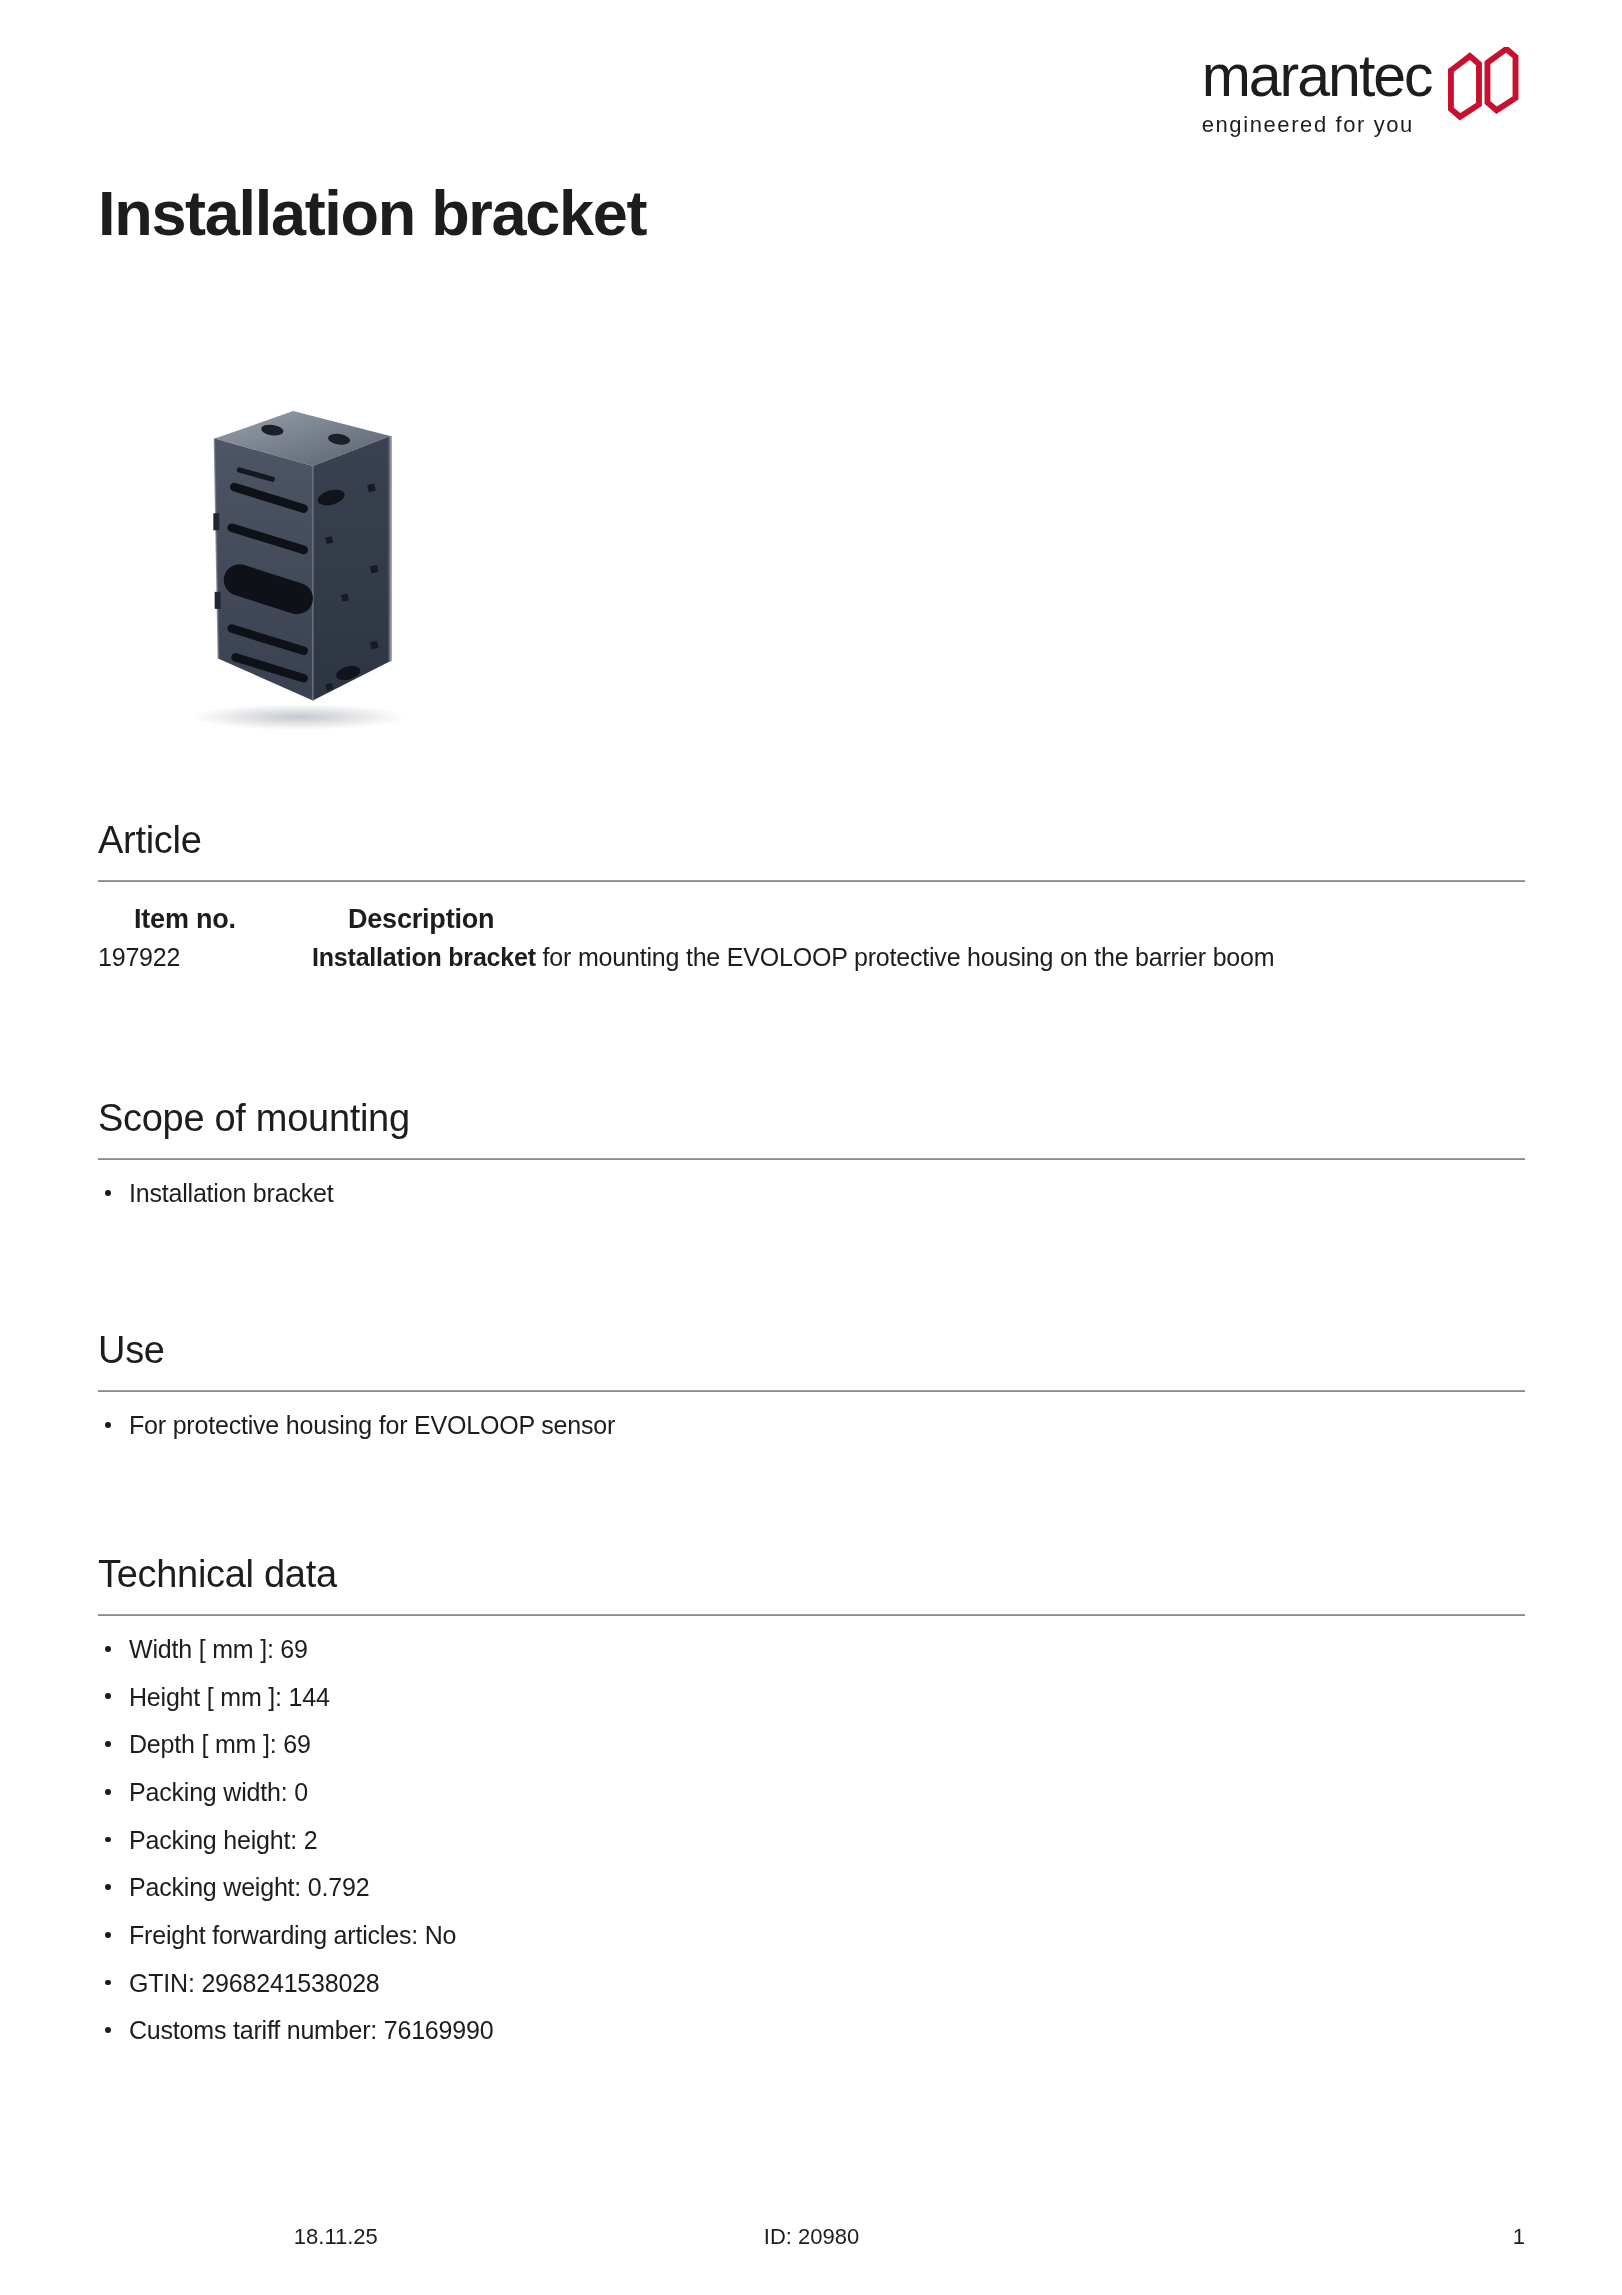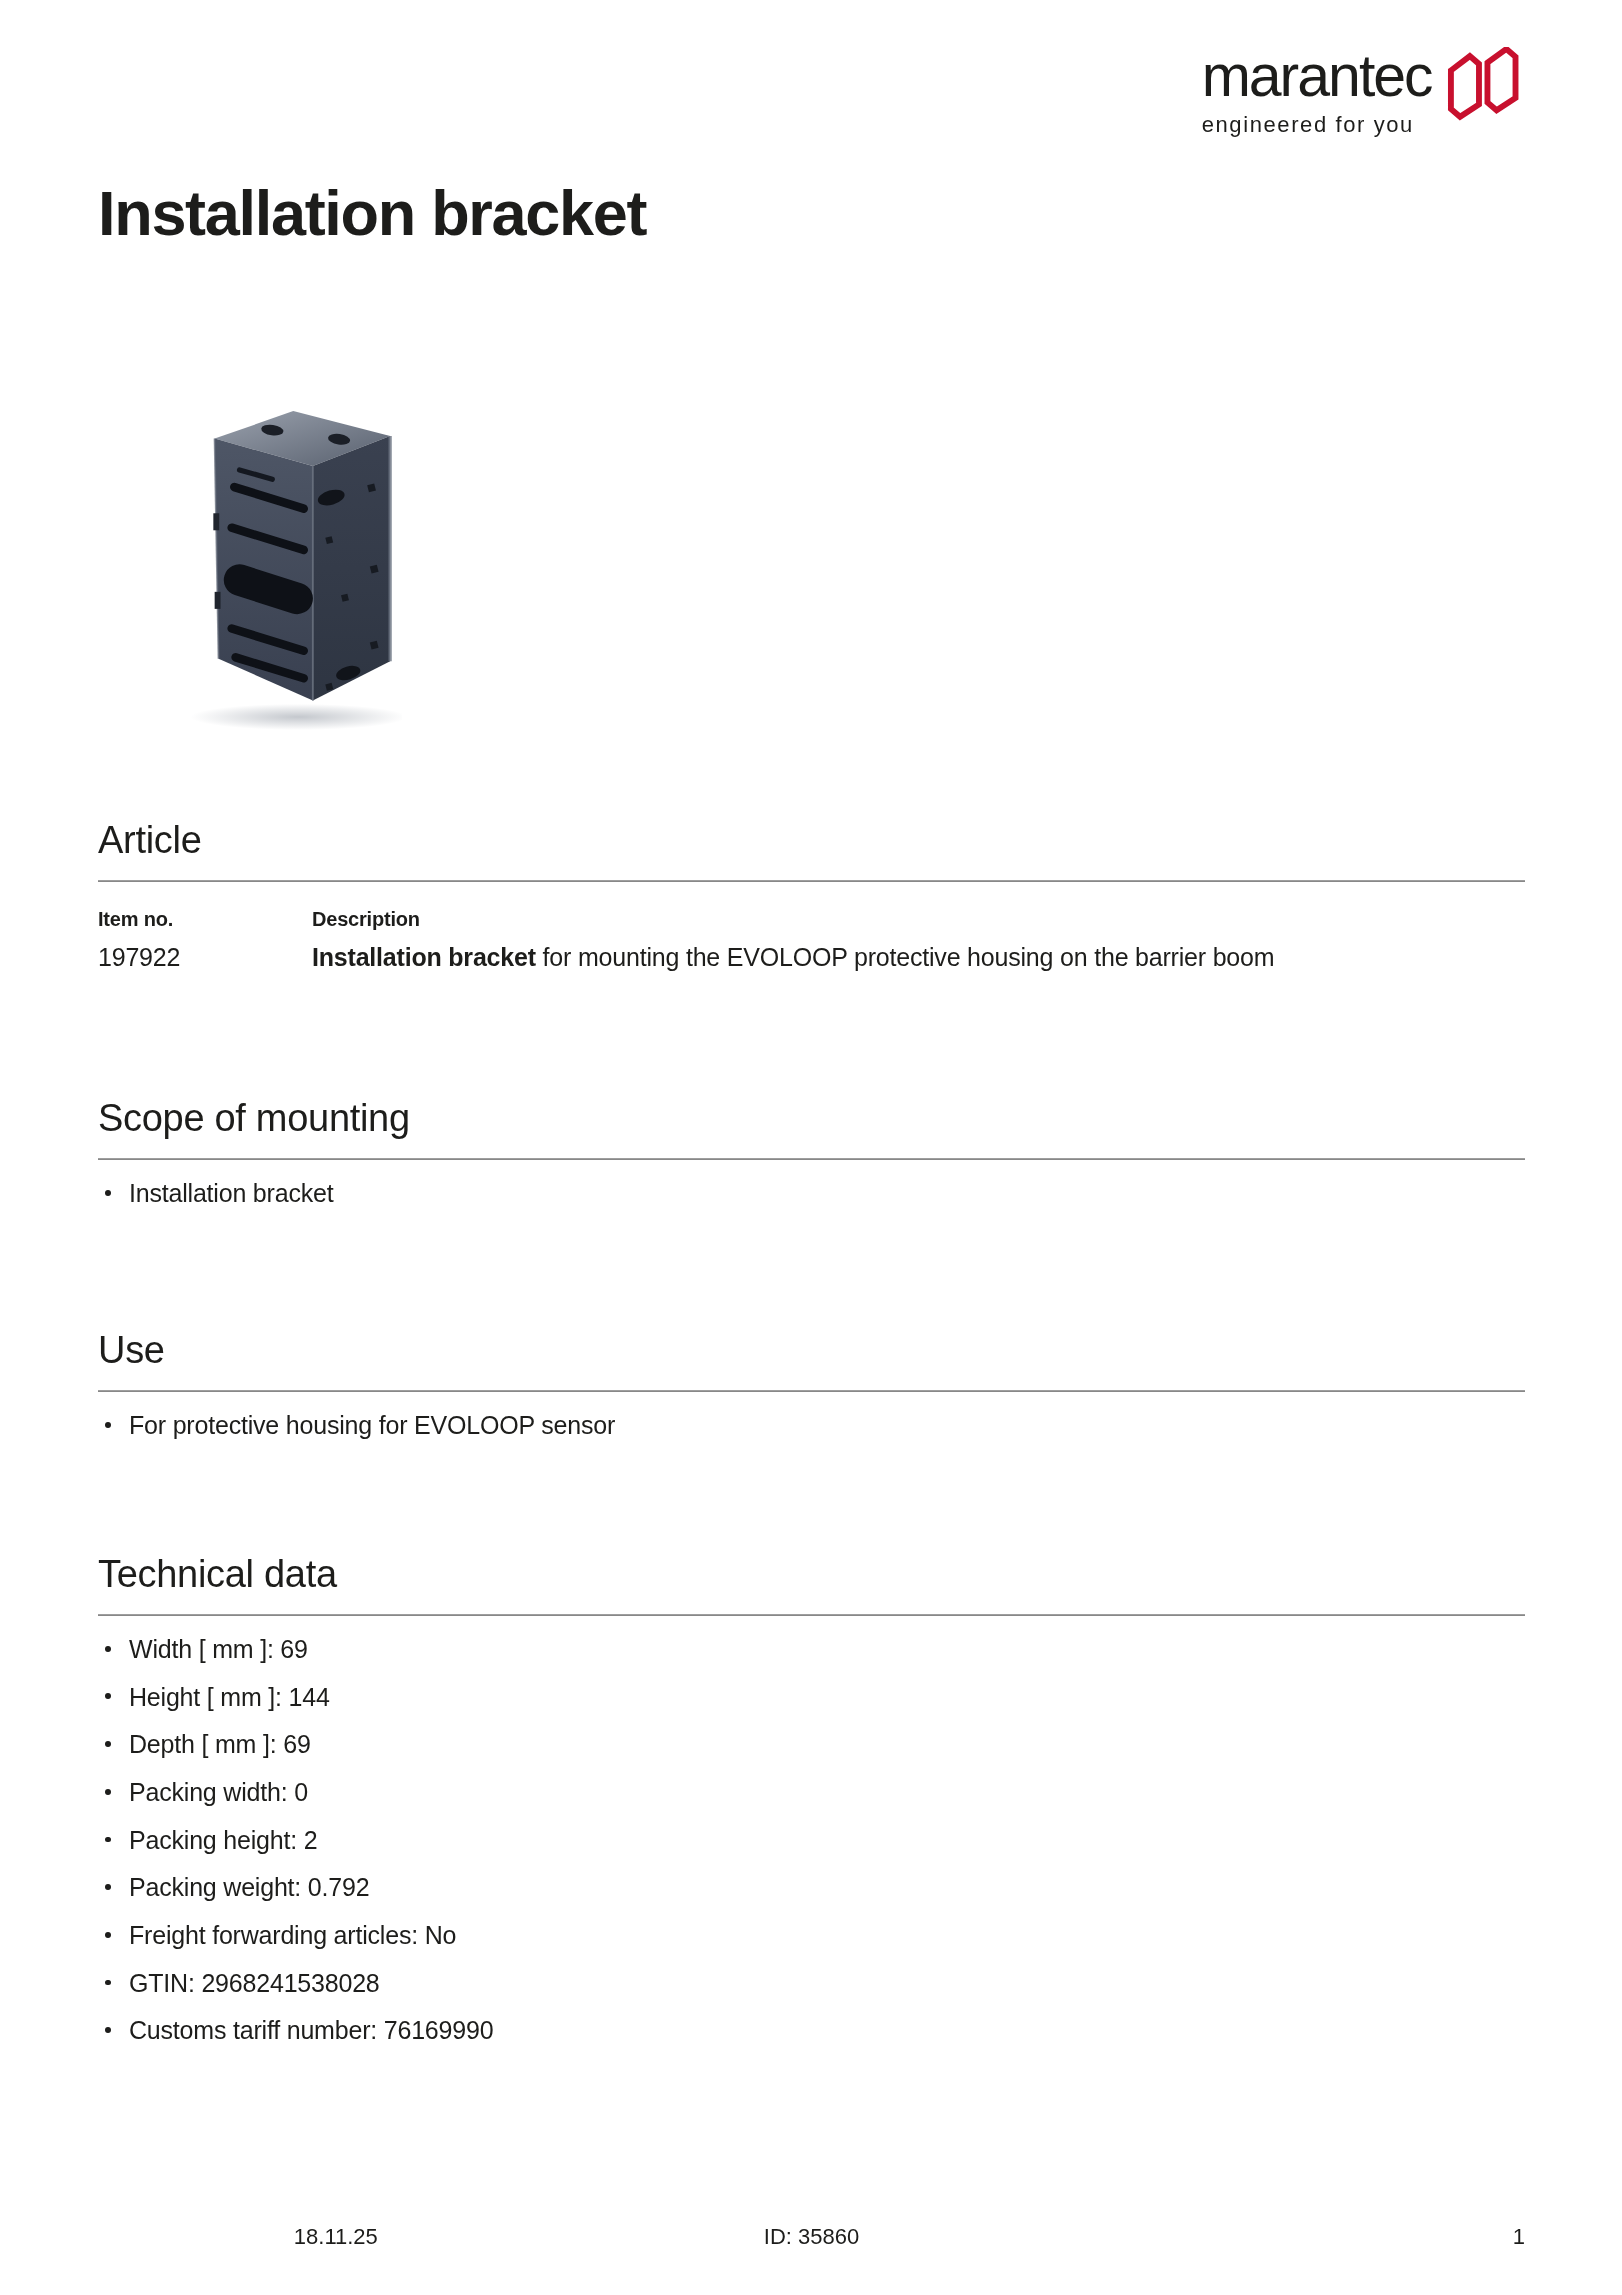--- a/index.html
+++ b/index.html
@@ -30,21 +30,21 @@
   .figure { position:absolute; top:398px; left:174px; width:228px; height:334px; }
 
   
   .doc-section { position:absolute; left:98px; width:1427px; }
   .doc-section h2 {
     margin:0; font-size:38px; font-weight:400; letter-spacing:-0.3px; line-height:44px;
   }
   .rule { height:2px; margin-top:18.3px; background:linear-gradient(#a9a9a9,#7d7d7d); }
 
   
-  .t-head { margin-top:22px; display:flex; font-size:20px; font-weight:700; line-height:30px; letter-spacing:-0.2px; }
+  .t-head { margin-top:22px; display:flex; font-size:27px; font-weight:700; line-height:30px; letter-spacing:-0.2px;margin-left:36px; }
   .t-row  { margin-top:7.9px;  display:flex; font-size:25px; line-height:30px; letter-spacing:-0.2px; }
   .col-item { width:214px; flex:0 0 214px; }
   .col-desc { flex:1; }
   .col-desc b { font-weight:700; }
 
   
   ul.bullets { margin:17.7px 0 0 0; padding:0; list-style:none; font-size:25px; letter-spacing:-0.2px; }
   ul.bullets li { position:relative; padding-left:31px; line-height:30px; margin-bottom:17.7px; }
   ul.bullets li::before {
     content:""; position:absolute; left:7.2px; top:11.8px;
@@ -180,18 +180,18 @@
       <li>Packing height: 2</li>
       <li>Packing weight: 0.792</li>
       <li>Freight forwarding articles: No</li>
       <li>GTIN: 2968241538028</li>
       <li>Customs tariff number: 76169990</li>
     </ul>
   </section>
 
   <div class="footer">
     <span class="f-left">18.11.25</span>
-    <span class="f-center">ID: 35860</span>
+    <span class="f-center">ID: 20980</span>
     <span class="f-right">1</span>
   </div>
 
 </div>
 
 
 </body></html>

